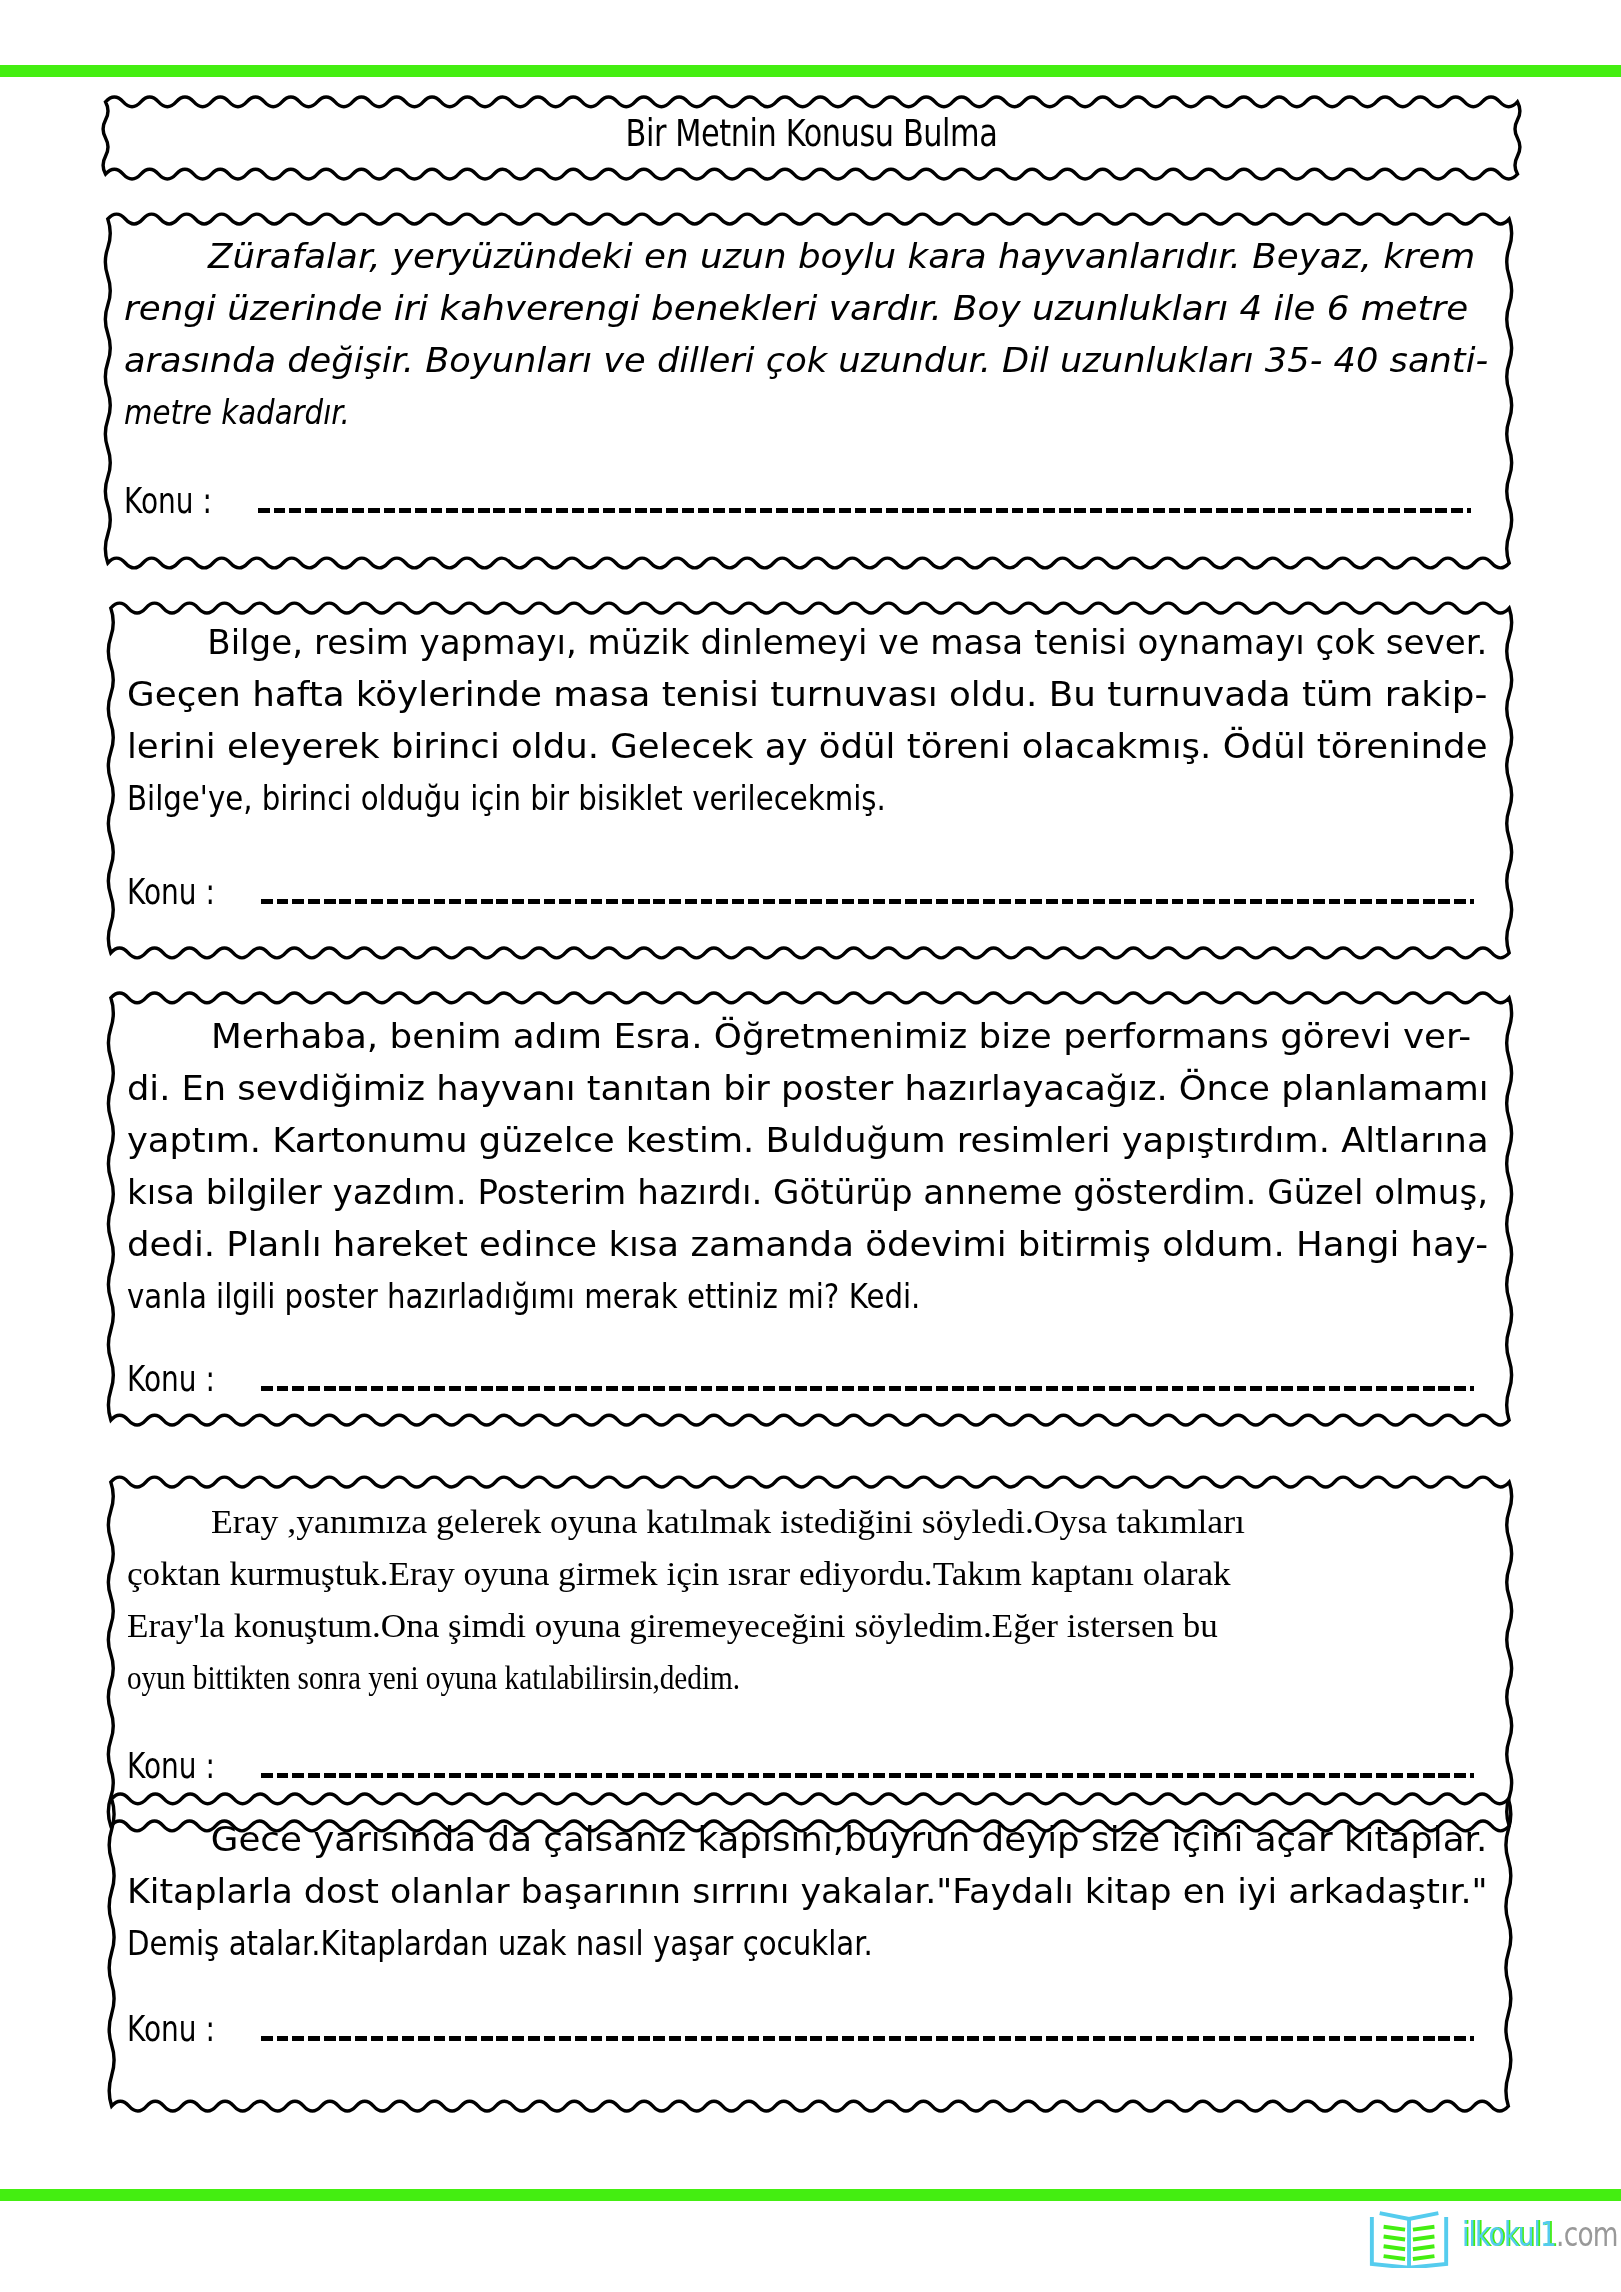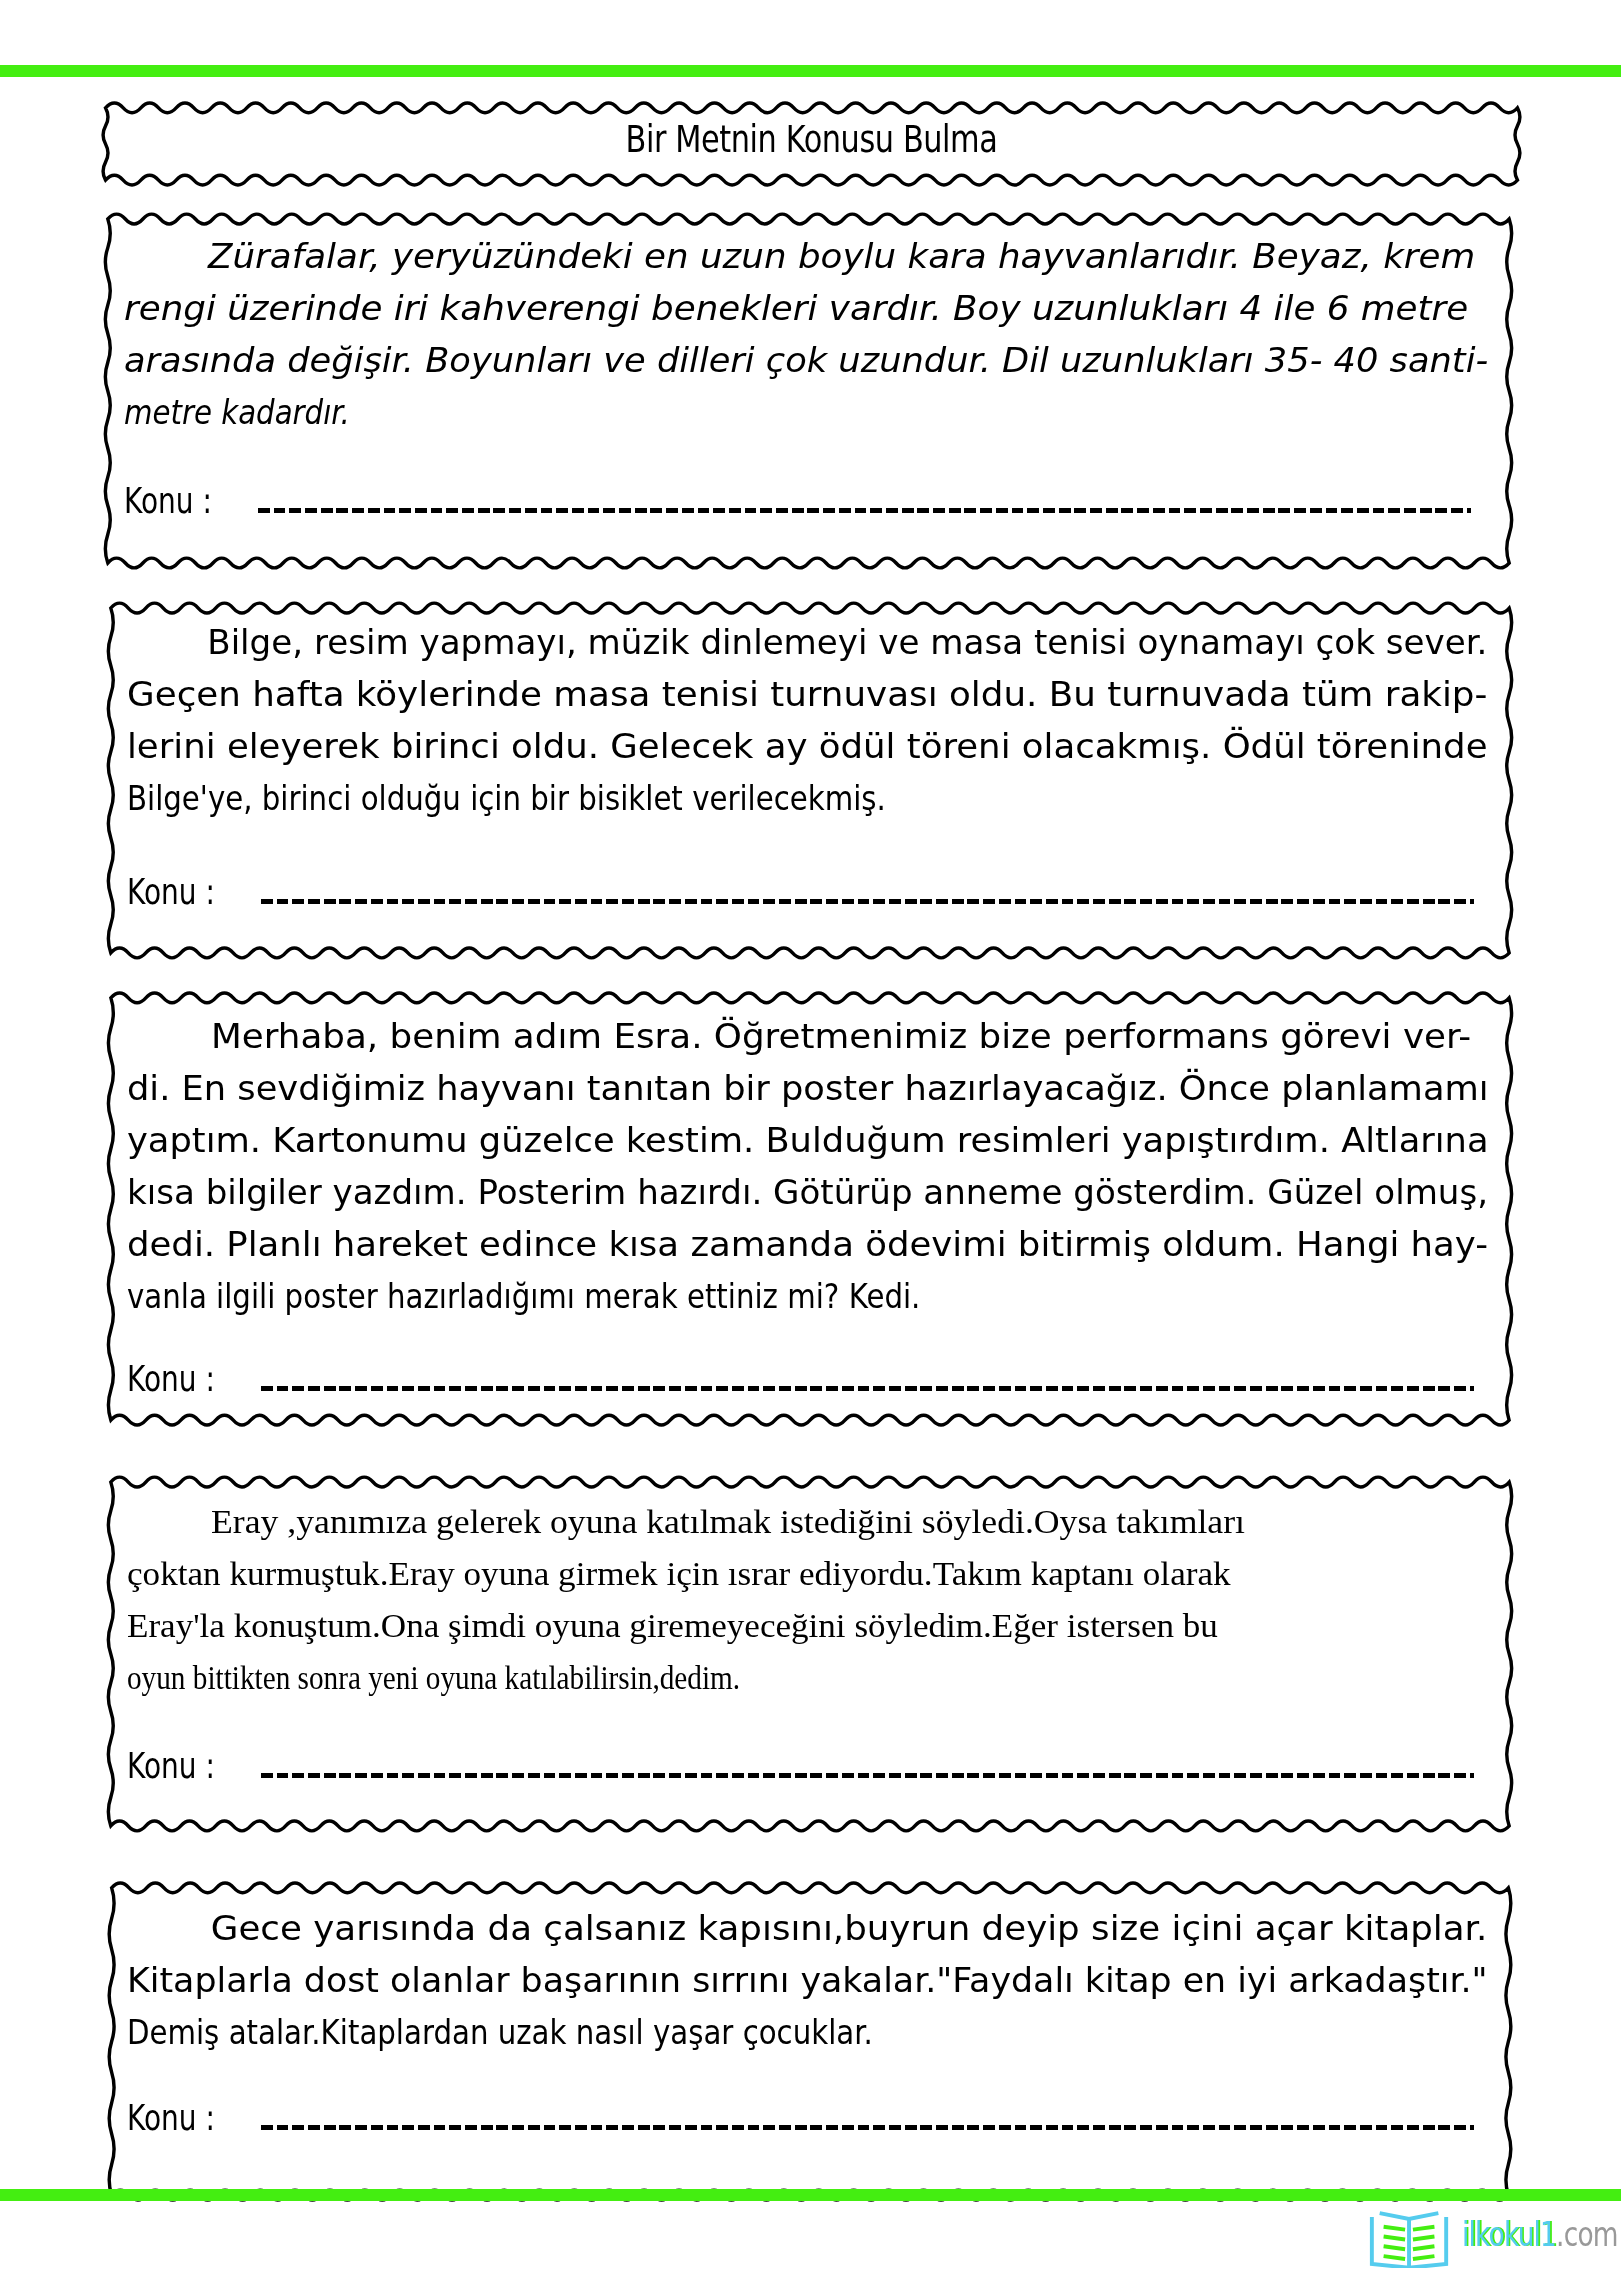--- a/index.html
+++ b/index.html
@@ -23,21 +23,21 @@
                background-image: repeating-linear-gradient(90deg, #000 0 11.8px, transparent 11.8px 15.7px); }
   .logo { position: absolute; left: 1366px; top: 2207px; width: 274px; height: 59px; }
   .logo-text { position: absolute; left: 96px; top: 7.8px; font-size: 33px; letter-spacing: -1px;
                font-family: "DejaVu Sans", sans-serif; transform: scaleX(0.8); transform-origin: left; }
 </style>
 </head>
 <body>
 
 <div id="bar-top" class="green-bar" style="background: rgb(68, 238, 17);"></div>
 
-<div class="wavy" id="box-title" style="left:94px; top:100px; width:1435px; height:88px;text-decoration:underline;">
+<div class="wavy" id="box-title" style="left:94px; top:94px; width:1435px; height:88px;text-decoration:underline;">
   <svg class="frame" width="1435" height="88" viewBox="0 0 1464 90">
       <path d="M10 8 Q19.0 -2 28.1 8 Q37.1 18 46.1 8 Q55.1 -2 64.2 8 Q73.2 18 82.2 8 Q91.2 -2 100.3 8 Q109.3 18 118.3 8 Q127.3 -2 136.4 8 Q145.4 18 154.4 8 Q163.4 -2 172.5 8 Q181.5 18 190.5 8 Q199.5 -2 208.6 8 Q217.6 18 226.6 8 Q235.6 -2 244.7 8 Q253.7 18 262.7 8 Q271.7 -2 280.8 8 Q289.8 18 298.8 8 Q307.8 -2 316.9 8 Q325.9 18 334.9 8 Q343.9 -2 353.0 8 Q362.0 18 371.0 8 Q380.0 -2 389.1 8 Q398.1 18 407.1 8 Q416.1 -2 425.2 8 Q434.2 18 443.2 8 Q452.2 -2 461.3 8 Q470.3 18 479.3 8 Q488.3 -2 497.4 8 Q506.4 18 515.4 8 Q524.4 -2 533.5 8 Q542.5 18 551.5 8 Q560.5 -2 569.5 8 Q578.6 18 587.6 8 Q596.6 -2 605.6 8 Q614.7 18 623.7 8 Q632.7 -2 641.8 8 Q650.8 18 659.8 8 Q668.8 -2 677.9 8 Q686.9 18 695.9 8 Q704.9 -2 713.9 8 Q723.0 18 732.0 8 Q741.0 -2 750.0 8 Q759.1 18 768.1 8 Q777.1 -2 786.1 8 Q795.2 18 804.2 8 Q813.2 -2 822.3 8 Q831.3 18 840.3 8 Q849.3 -2 858.4 8 Q867.4 18 876.4 8 Q885.4 -2 894.5 8 Q903.5 18 912.5 8 Q921.5 -2 930.5 8 Q939.6 18 948.6 8 Q957.6 -2 966.6 8 Q975.7 18 984.7 8 Q993.7 -2 1002.8 8 Q1011.8 18 1020.8 8 Q1029.8 -2 1038.9 8 Q1047.9 18 1056.9 8 Q1065.9 -2 1075.0 8 Q1084.0 18 1093.0 8 Q1102.0 -2 1111.0 8 Q1120.1 18 1129.1 8 Q1138.1 -2 1147.2 8 Q1156.2 18 1165.2 8 Q1174.2 -2 1183.3 8 Q1192.3 18 1201.3 8 Q1210.3 -2 1219.3 8 Q1228.4 18 1237.4 8 Q1246.4 -2 1255.5 8 Q1264.5 18 1273.5 8 Q1282.5 -2 1291.5 8 Q1300.6 18 1309.6 8 Q1318.6 -2 1327.7 8 Q1336.7 18 1345.7 8 Q1354.7 -2 1363.8 8 Q1372.8 18 1381.8 8 Q1390.8 -2 1399.8 8 Q1408.9 18 1417.9 8 Q1426.9 -2 1436.0 8 Q1445.0 18 1454.0 8 Q1459 17.3 1454 26.5 Q1449 35.8 1454 45.0 Q1459 54.3 1454 63.5 Q1449 72.8 1454 82.0 Q1445.0 92 1436.0 82 Q1426.9 72 1417.9 82 Q1408.9 92 1399.9 82 Q1390.8 72 1381.8 82 Q1372.8 92 1363.8 82 Q1354.7 72 1345.7 82 Q1336.7 92 1327.7 82 Q1318.6 72 1309.6 82 Q1300.6 92 1291.5 82 Q1282.5 72 1273.5 82 Q1264.5 92 1255.5 82 Q1246.4 72 1237.4 82 Q1228.4 92 1219.4 82 Q1210.3 72 1201.3 82 Q1192.3 92 1183.3 82 Q1174.2 72 1165.2 82 Q1156.2 92 1147.2 82 Q1138.1 72 1129.1 82 Q1120.1 92 1111.0 82 Q1102.0 72 1093.0 82 Q1084.0 92 1075.0 82 Q1065.9 72 1056.9 82 Q1047.9 92 1038.9 82 Q1029.8 72 1020.8 82 Q1011.8 92 1002.8 82 Q993.7 72 984.7 82 Q975.7 92 966.7 82 Q957.6 72 948.6 82 Q939.6 92 930.5 82 Q921.5 72 912.5 82 Q903.5 92 894.5 82 Q885.4 72 876.4 82 Q867.4 92 858.4 82 Q849.3 72 840.3 82 Q831.3 92 822.3 82 Q813.2 72 804.2 82 Q795.2 92 786.1 82 Q777.1 72 768.1 82 Q759.1 92 750.1 82 Q741.0 72 732.0 82 Q723.0 92 714.0 82 Q704.9 72 695.9 82 Q686.9 92 677.9 82 Q668.8 72 659.8 82 Q650.8 92 641.8 82 Q632.7 72 623.7 82 Q614.7 92 605.6 82 Q596.6 72 587.6 82 Q578.6 92 569.5 82 Q560.5 72 551.5 82 Q542.5 92 533.5 82 Q524.4 72 515.4 82 Q506.4 92 497.3 82 Q488.3 72 479.3 82 Q470.3 92 461.2 82 Q452.2 72 443.2 82 Q434.2 92 425.1 82 Q416.1 72 407.1 82 Q398.1 92 389.0 82 Q380.0 72 371.0 82 Q362.0 92 352.9 82 Q343.9 72 334.9 82 Q325.9 92 316.8 82 Q307.8 72 298.8 82 Q289.8 92 280.7 82 Q271.7 72 262.7 82 Q253.7 92 244.7 82 Q235.6 72 226.6 82 Q217.6 92 208.5 82 Q199.5 72 190.5 82 Q181.5 92 172.4 82 Q163.4 72 154.4 82 Q145.4 92 136.3 82 Q127.3 72 118.3 82 Q109.3 92 100.2 82 Q91.2 72 82.2 82 Q73.2 92 64.2 82 Q55.1 72 46.1 82 Q37.1 92 28.0 82 Q19.0 72 10.0 82 Q5 72.8 10 63.5 Q15 54.3 10 45.0 Q5 35.8 10 26.5 Q15 17.3 10 8.0 Z" fill="none" stroke="#000" stroke-width="3.5"></path>
     </svg>
   <div class="title">Bir Metnin Konusu Bulma</div>
 </div>
 
 <div class="wavy passage" style="left:98px; top:211px; width:1421px; height:360px;">
   <svg class="frame" width="1421" height="360" viewBox="0 0 1450 367">
       <path d="M10 8 Q18.9 -2 27.9 8 Q36.8 18 45.8 8 Q54.7 -2 63.6 8 Q72.6 18 81.5 8 Q90.4 -2 99.4 8 Q108.3 18 117.3 8 Q126.2 -2 135.1 8 Q144.1 18 153.0 8 Q161.9 -2 170.9 8 Q179.8 18 188.8 8 Q197.7 -2 206.6 8 Q215.6 18 224.5 8 Q233.4 -2 242.4 8 Q251.3 18 260.3 8 Q269.2 -2 278.1 8 Q287.1 18 296.0 8 Q304.9 -2 313.9 8 Q322.8 18 331.8 8 Q340.7 -2 349.6 8 Q358.6 18 367.5 8 Q376.4 -2 385.4 8 Q394.3 18 403.3 8 Q412.2 -2 421.1 8 Q430.1 18 439.0 8 Q447.9 -2 456.9 8 Q465.8 18 474.8 8 Q483.7 -2 492.6 8 Q501.6 18 510.5 8 Q519.4 -2 528.4 8 Q537.3 18 546.3 8 Q555.2 -2 564.1 8 Q573.1 18 582.0 8 Q590.9 -2 599.9 8 Q608.8 18 617.8 8 Q626.7 -2 635.6 8 Q644.6 18 653.5 8 Q662.4 -2 671.4 8 Q680.3 18 689.3 8 Q698.2 -2 707.1 8 Q716.1 18 725.0 8 Q733.9 -2 742.9 8 Q751.8 18 760.8 8 Q769.7 -2 778.6 8 Q787.6 18 796.5 8 Q805.4 -2 814.4 8 Q823.3 18 832.3 8 Q841.2 -2 850.1 8 Q859.1 18 868.0 8 Q876.9 -2 885.9 8 Q894.8 18 903.8 8 Q912.7 -2 921.6 8 Q930.6 18 939.5 8 Q948.4 -2 957.4 8 Q966.3 18 975.3 8 Q984.2 -2 993.1 8 Q1002.1 18 1011.0 8 Q1019.9 -2 1028.9 8 Q1037.8 18 1046.8 8 Q1055.7 -2 1064.6 8 Q1073.6 18 1082.5 8 Q1091.4 -2 1100.4 8 Q1109.3 18 1118.3 8 Q1127.2 -2 1136.1 8 Q1145.1 18 1154.0 8 Q1162.9 -2 1171.9 8 Q1180.8 18 1189.8 8 Q1198.7 -2 1207.6 8 Q1216.6 18 1225.5 8 Q1234.4 -2 1243.4 8 Q1252.3 18 1261.3 8 Q1270.2 -2 1279.1 8 Q1288.1 18 1297.0 8 Q1305.9 -2 1314.9 8 Q1323.8 18 1332.8 8 Q1341.7 -2 1350.6 8 Q1359.6 18 1368.5 8 Q1377.4 -2 1386.4 8 Q1395.3 18 1404.3 8 Q1413.2 -2 1422.1 8 Q1431.1 18 1440.0 8 Q1445 22.6 1440 37.3 Q1435 51.9 1440 66.5 Q1445 81.1 1440 95.8 Q1435 110.4 1440 125.0 Q1445 139.6 1440 154.3 Q1435 168.9 1440 183.5 Q1445 198.1 1440 212.8 Q1435 227.4 1440 242.0 Q1445 256.6 1440 271.3 Q1435 285.9 1440 300.5 Q1445 315.1 1440 329.8 Q1435 344.4 1440 359.0 Q1431.1 369 1422.1 359 Q1413.2 349 1404.3 359 Q1395.3 369 1386.4 359 Q1377.4 349 1368.5 359 Q1359.6 369 1350.6 359 Q1341.7 349 1332.8 359 Q1323.8 369 1314.9 359 Q1305.9 349 1297.0 359 Q1288.1 369 1279.1 359 Q1270.2 349 1261.3 359 Q1252.3 369 1243.4 359 Q1234.4 349 1225.5 359 Q1216.6 369 1207.6 359 Q1198.7 349 1189.8 359 Q1180.8 369 1171.9 359 Q1162.9 349 1154.0 359 Q1145.1 369 1136.1 359 Q1127.2 349 1118.3 359 Q1109.3 369 1100.4 359 Q1091.4 349 1082.5 359 Q1073.6 369 1064.6 359 Q1055.7 349 1046.8 359 Q1037.8 369 1028.9 359 Q1019.9 349 1011.0 359 Q1002.1 369 993.1 359 Q984.2 349 975.3 359 Q966.3 369 957.4 359 Q948.4 349 939.5 359 Q930.6 369 921.6 359 Q912.7 349 903.8 359 Q894.8 369 885.9 359 Q876.9 349 868.0 359 Q859.1 369 850.1 359 Q841.2 349 832.3 359 Q823.3 369 814.4 359 Q805.4 349 796.5 359 Q787.6 369 778.6 359 Q769.7 349 760.8 359 Q751.8 369 742.9 359 Q733.9 349 725.0 359 Q716.1 369 707.1 359 Q698.2 349 689.3 359 Q680.3 369 671.4 359 Q662.4 349 653.5 359 Q644.6 369 635.6 359 Q626.7 349 617.8 359 Q608.8 369 599.9 359 Q590.9 349 582.0 359 Q573.1 369 564.1 359 Q555.2 349 546.3 359 Q537.3 369 528.4 359 Q519.4 349 510.5 359 Q501.6 369 492.6 359 Q483.7 349 474.8 359 Q465.8 369 456.9 359 Q447.9 349 439.0 359 Q430.1 369 421.1 359 Q412.2 349 403.3 359 Q394.3 369 385.4 359 Q376.4 349 367.5 359 Q358.6 369 349.6 359 Q340.7 349 331.8 359 Q322.8 369 313.9 359 Q304.9 349 296.0 359 Q287.1 369 278.1 359 Q269.2 349 260.3 359 Q251.3 369 242.4 359 Q233.4 349 224.5 359 Q215.6 369 206.6 359 Q197.7 349 188.8 359 Q179.8 369 170.9 359 Q161.9 349 153.0 359 Q144.1 369 135.1 359 Q126.2 349 117.3 359 Q108.3 369 99.4 359 Q90.4 349 81.5 359 Q72.6 369 63.6 359 Q54.7 349 45.8 359 Q36.8 369 27.9 359 Q18.9 349 10.0 359 Q5 344.4 10 329.8 Q15 315.1 10 300.5 Q5 285.9 10 271.3 Q15 256.6 10 242.0 Q5 227.4 10 212.8 Q15 198.1 10 183.5 Q5 168.9 10 154.3 Q15 139.6 10 125.0 Q5 110.4 10 95.8 Q15 81.1 10 66.5 Q5 51.9 10 37.3 Q15 22.6 10 8.0 Z" fill="none" stroke="#000" stroke-width="3.5"></path>
     </svg>
@@ -92,21 +92,21 @@
       <span class="line" style="padding-left: 80px; display: block; transform: scaleX(1.05); width: max-content;">Eray ,yanımıza gelerek oyuna katılmak istediğini söyledi.Oysa takımları</span>
       <span class="line" style="display: block; transform: scaleX(1.033); width: max-content;">çoktan kurmuştuk.Eray oyuna girmek için ısrar ediyordu.Takım kaptanı olarak</span>
       <span class="line" style="display: block; transform: scaleX(1.032); width: max-content;">Eray'la konuştum.Ona şimdi oyuna giremeyeceğini söyledim.Eğer istersen bu</span>
       <span class="line" style="display: block; transform: scaleX(0.86); width: max-content;">oyun bittikten sonra yeni oyuna katılabilirsin,dedim.</span>
     </div>
     <div class="konu" style="top: 272px;">
       <span class="konu-label">Konu :</span>
       <span class="konu-line"></span>
     </div>
   </div>
-<div class="wavy passage" style="left:101px; top:1880px; width:1418px; height:323px;">
+<div class="wavy passage" style="left:101px; top:1791px; width:1418px; height:323px;">
   <svg class="frame" width="1418" height="323" viewBox="0 0 1447 330">
       <path d="M10 8 Q18.9 -2 27.8 8 Q36.8 18 45.7 8 Q54.6 -2 63.5 8 Q72.4 18 81.3 8 Q90.3 -2 99.2 8 Q108.1 18 117.0 8 Q125.9 -2 134.9 8 Q143.8 18 152.7 8 Q161.6 -2 170.5 8 Q179.5 18 188.4 8 Q197.3 -2 206.2 8 Q215.1 18 224.1 8 Q233.0 -2 241.9 8 Q250.8 18 259.7 8 Q268.6 -2 277.6 8 Q286.5 18 295.4 8 Q304.3 -2 313.2 8 Q322.2 18 331.1 8 Q340.0 -2 348.9 8 Q357.8 18 366.8 8 Q375.7 -2 384.6 8 Q393.5 18 402.4 8 Q411.3 -2 420.3 8 Q429.2 18 438.1 8 Q447.0 -2 455.9 8 Q464.9 18 473.8 8 Q482.7 -2 491.6 8 Q500.5 18 509.4 8 Q518.4 -2 527.3 8 Q536.2 18 545.1 8 Q554.0 -2 563.0 8 Q571.9 18 580.8 8 Q589.7 -2 598.6 8 Q607.6 18 616.5 8 Q625.4 -2 634.3 8 Q643.2 18 652.1 8 Q661.1 -2 670.0 8 Q678.9 18 687.8 8 Q696.7 -2 705.7 8 Q714.6 18 723.5 8 Q732.4 -2 741.3 8 Q750.3 18 759.2 8 Q768.1 -2 777.0 8 Q785.9 18 794.8 8 Q803.8 -2 812.7 8 Q821.6 18 830.5 8 Q839.4 -2 848.4 8 Q857.3 18 866.2 8 Q875.1 -2 884.0 8 Q893.0 18 901.9 8 Q910.8 -2 919.7 8 Q928.6 18 937.5 8 Q946.5 -2 955.4 8 Q964.3 18 973.2 8 Q982.1 -2 991.1 8 Q1000.0 18 1008.9 8 Q1017.8 -2 1026.7 8 Q1035.7 18 1044.6 8 Q1053.5 -2 1062.4 8 Q1071.3 18 1080.2 8 Q1089.2 -2 1098.1 8 Q1107.0 18 1115.9 8 Q1124.8 -2 1133.8 8 Q1142.7 18 1151.6 8 Q1160.5 -2 1169.4 8 Q1178.4 18 1187.3 8 Q1196.2 -2 1205.1 8 Q1214.0 18 1222.9 8 Q1231.9 -2 1240.8 8 Q1249.7 18 1258.6 8 Q1267.5 -2 1276.5 8 Q1285.4 18 1294.3 8 Q1303.2 -2 1312.1 8 Q1321.1 18 1330.0 8 Q1338.9 -2 1347.8 8 Q1356.7 18 1365.6 8 Q1374.6 -2 1383.5 8 Q1392.4 18 1401.3 8 Q1410.2 -2 1419.2 8 Q1428.1 18 1437.0 8 Q1442 23.7 1437 39.4 Q1432 55.1 1437 70.8 Q1442 86.5 1437 102.2 Q1432 117.9 1437 133.6 Q1442 149.3 1437 165.0 Q1432 180.7 1437 196.4 Q1442 212.1 1437 227.8 Q1432 243.5 1437 259.2 Q1442 274.9 1437 290.6 Q1432 306.3 1437 322.0 Q1428.1 332 1419.2 322 Q1410.2 312 1401.3 322 Q1392.4 332 1383.5 322 Q1374.6 312 1365.7 322 Q1356.7 332 1347.8 322 Q1338.9 312 1330.0 322 Q1321.1 332 1312.1 322 Q1303.2 312 1294.3 322 Q1285.4 332 1276.5 322 Q1267.5 312 1258.6 322 Q1249.7 332 1240.8 322 Q1231.9 312 1223.0 322 Q1214.0 332 1205.1 322 Q1196.2 312 1187.3 322 Q1178.4 332 1169.4 322 Q1160.5 312 1151.6 322 Q1142.7 332 1133.8 322 Q1124.8 312 1115.9 322 Q1107.0 332 1098.1 322 Q1089.2 312 1080.3 322 Q1071.3 332 1062.4 322 Q1053.5 312 1044.6 322 Q1035.7 332 1026.7 322 Q1017.8 312 1008.9 322 Q1000.0 332 991.1 322 Q982.1 312 973.2 322 Q964.3 332 955.4 322 Q946.5 312 937.6 322 Q928.6 332 919.7 322 Q910.8 312 901.9 322 Q893.0 332 884.0 322 Q875.1 312 866.2 322 Q857.3 332 848.4 322 Q839.4 312 830.5 322 Q821.6 332 812.7 322 Q803.8 312 794.9 322 Q785.9 332 777.0 322 Q768.1 312 759.2 322 Q750.3 332 741.3 322 Q732.4 312 723.5 322 Q714.6 332 705.7 322 Q696.7 312 687.8 322 Q678.9 332 670.0 322 Q661.1 312 652.2 322 Q643.2 332 634.3 322 Q625.4 312 616.5 322 Q607.6 332 598.6 322 Q589.7 312 580.8 322 Q571.9 332 563.0 322 Q554.0 312 545.1 322 Q536.2 332 527.3 322 Q518.4 312 509.5 322 Q500.5 332 491.6 322 Q482.7 312 473.8 322 Q464.9 332 455.9 322 Q447.0 312 438.1 322 Q429.2 332 420.3 322 Q411.3 312 402.4 322 Q393.5 332 384.6 322 Q375.7 312 366.8 322 Q357.8 332 348.9 322 Q340.0 312 331.1 322 Q322.2 332 313.2 322 Q304.3 312 295.4 322 Q286.5 332 277.6 322 Q268.6 312 259.7 322 Q250.8 332 241.9 322 Q233.0 312 224.1 322 Q215.1 332 206.2 322 Q197.3 312 188.4 322 Q179.5 332 170.5 322 Q161.6 312 152.7 322 Q143.8 332 134.9 322 Q125.9 312 117.0 322 Q108.1 332 99.2 322 Q90.3 312 81.4 322 Q72.4 332 63.5 322 Q54.6 312 45.7 322 Q36.8 332 27.8 322 Q18.9 312 10.0 322 Q5 306.3 10 290.6 Q15 274.9 10 259.2 Q5 243.5 10 227.8 Q15 212.1 10 196.4 Q5 180.7 10 165.0 Q15 149.3 10 133.6 Q5 117.9 10 102.2 Q15 86.5 10 70.8 Q5 55.1 10 39.4 Q15 23.7 10 8.0 Z" fill="none" stroke="#000" stroke-width="3.5"></path>
     </svg>
 <div class="para" style="top: 21.6px;">
       <span class="line" style="padding-left: 80px; display: block; transform: scaleX(1.048); width: max-content;">Gece yarısında da çalsanız kapısını,buyrun deyip size içini açar kitaplar.</span>
       <span class="line" style="display: block; transform: scaleX(1.023); width: max-content;">Kitaplarla dost olanlar başarının sırrını yakalar."Faydalı kitap en iyi arkadaştır."</span>
       <span class="line" style="display: block; transform: scaleX(0.86); width: max-content;">Demiş atalar.Kitaplardan uzak nasıl yaşar çocuklar.</span>
     </div>
     <div class="konu" style="top: 218px;">
       <span class="konu-label">Konu :</span>

